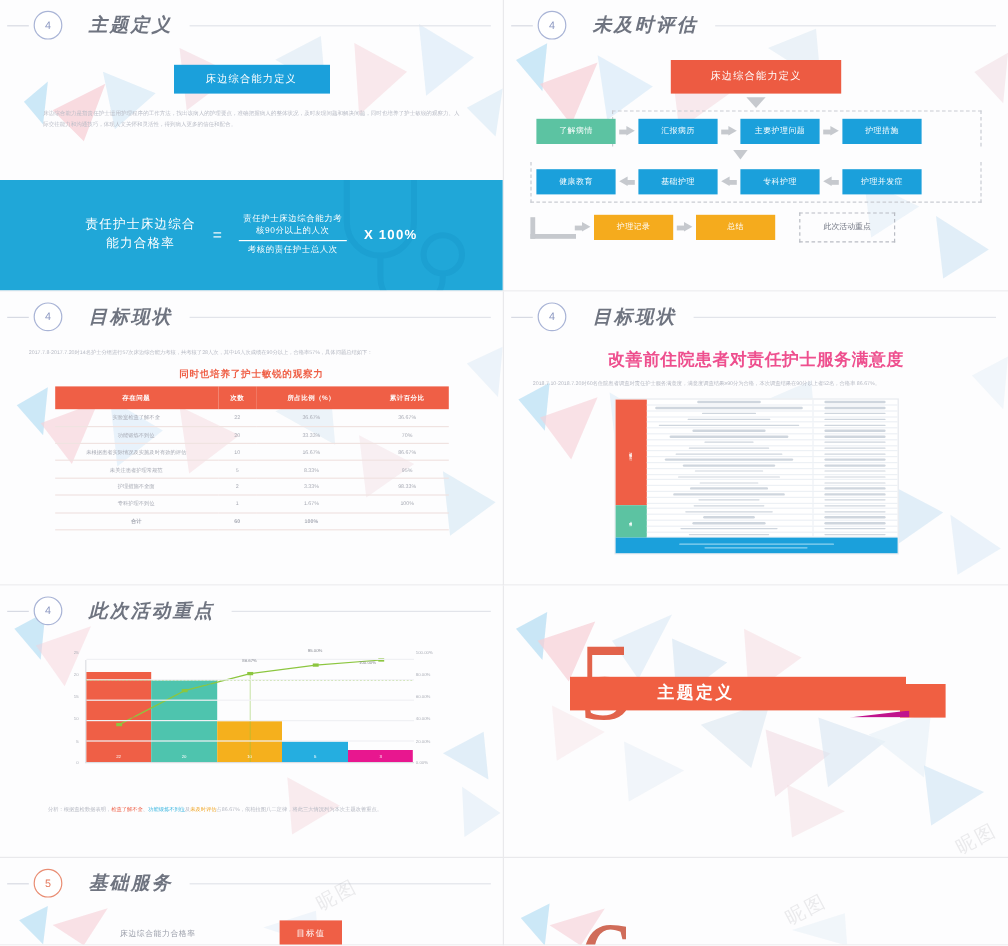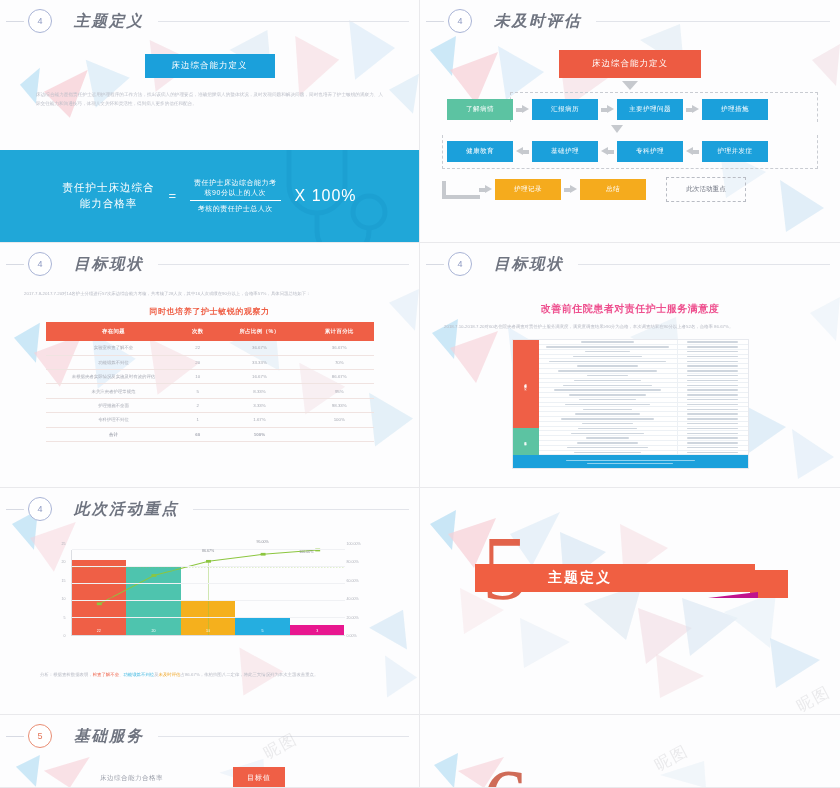--- a/index.html
+++ b/index.html
@@ -27,21 +27,21 @@
   .s1-band{position:absolute;left:0;right:0;bottom:0;height:92px;background:#20a7d8;
            display:flex;align-items:center;justify-content:center;overflow:hidden;}
   .stetho{position:absolute;right:10px;top:-10px;width:150px;height:120px;opacity:.18;}
   .formula{position:relative;display:flex;align-items:center;gap:14px;color:#fff;z-index:2;}
   .f-left{font-size:10.5px;line-height:1.5;text-align:center;letter-spacing:1px;}
   .f-eq{font-size:13px;opacity:.9;}
   .f-frac{text-align:center;font-size:7px;line-height:1.4;letter-spacing:.5px;}
   .f-frac .num{padding:0 4px 2px;}
   .f-frac .bar{height:1.2px;background:#fff;margin:1px 0 2px;}
   .f-frac .den{padding:1px 4px 0;}
-  .f-x{font-size:16px;letter-spacing:1px;}
+  .f-x{font-size:11px;letter-spacing:1px;font-weight:bold;}
 
   
   .flow{position:relative;padding:4px 22px 0;}
   .flow-title{width:142px;margin:4px auto 0;background:#ed5b42;color:#fff;font-size:8.5px;
               text-align:center;padding:8px 0;letter-spacing:1px;}
   .down-arrow{width:0;height:0;margin:3px auto 2px;border-left:8px solid transparent;
               border-right:8px solid transparent;border-top:9px solid #c6c9ce;}
   .down-arrow.small{border-left-width:6px;border-right-width:6px;border-top-width:8px;}
   .dashed-wrap{position:relative;border:1px dashed #c9ccd2;padding:6px 4px;margin:0 0 0 70px;}
   .flow-row{display:flex;align-items:center;justify-content:flex-start;gap:3px;}
@@ -61,21 +61,21 @@
   
   .desc{margin:4px 24px 0;font-size:4.4px;line-height:2.1;color:#b6b9c3;text-align:justify;}
   .tbl-title{text-align:center;font-size:8px;color:#ef5f46;font-weight:600;margin:8px 0 5px;letter-spacing:.6px;}
   table.pareto{width:328px;margin:0 auto;border-collapse:collapse;font-size:4.4px;color:#a7aab4;}
   table.pareto th{background:#ef5f46;color:#fff;font-weight:600;padding:6px 2px;font-size:5.4px;letter-spacing:.4px;}
   table.pareto td{border-bottom:1px solid #f0e3e1;padding:4.2px 2px;text-align:center;}
   table.pareto td:first-child{width:132px;}
   table.pareto tr:last-child td{font-weight:600;}
 
   
-  .q-title{text-align:center;font-size:10px;color:#ee4f8e;font-weight:600;margin:17px 0 0;letter-spacing:.5px;font-family:Liberation Serif, serif;}
+  .q-title{text-align:center;font-size:14px;color:#ee4f8e;font-weight:600;margin:6px 0 0;letter-spacing:.5px;font-family:Liberation Serif, serif;}
   .q-shot{position:relative;width:235px;height:128px;margin:8px auto 0;background:#fff;
           border:1px solid #e7e9ee;display:flex;flex-direction:column;}
   .q-body{flex:1;display:flex;}
   .q-side{width:26px;display:flex;flex-direction:column;}
   .q-side .s-red{flex:1 1 76%;background:#ef5f46;display:flex;align-items:center;justify-content:center;}
   .q-side .s-green{flex:1 1 24%;background:#5cc3a2;display:flex;align-items:center;justify-content:center;}
   .q-side span{font-size:2.4px;color:#fff;writing-mode:vertical-rl;letter-spacing:.5px;}
   .q-rows{flex:1;display:flex;flex-direction:column;}
   .q-row{flex:1;display:flex;border-bottom:.5px solid #edf1f5;min-height:0;}
   .q-row .q-q{flex:1;display:flex;align-items:center;justify-content:center;padding:0 2px;}

